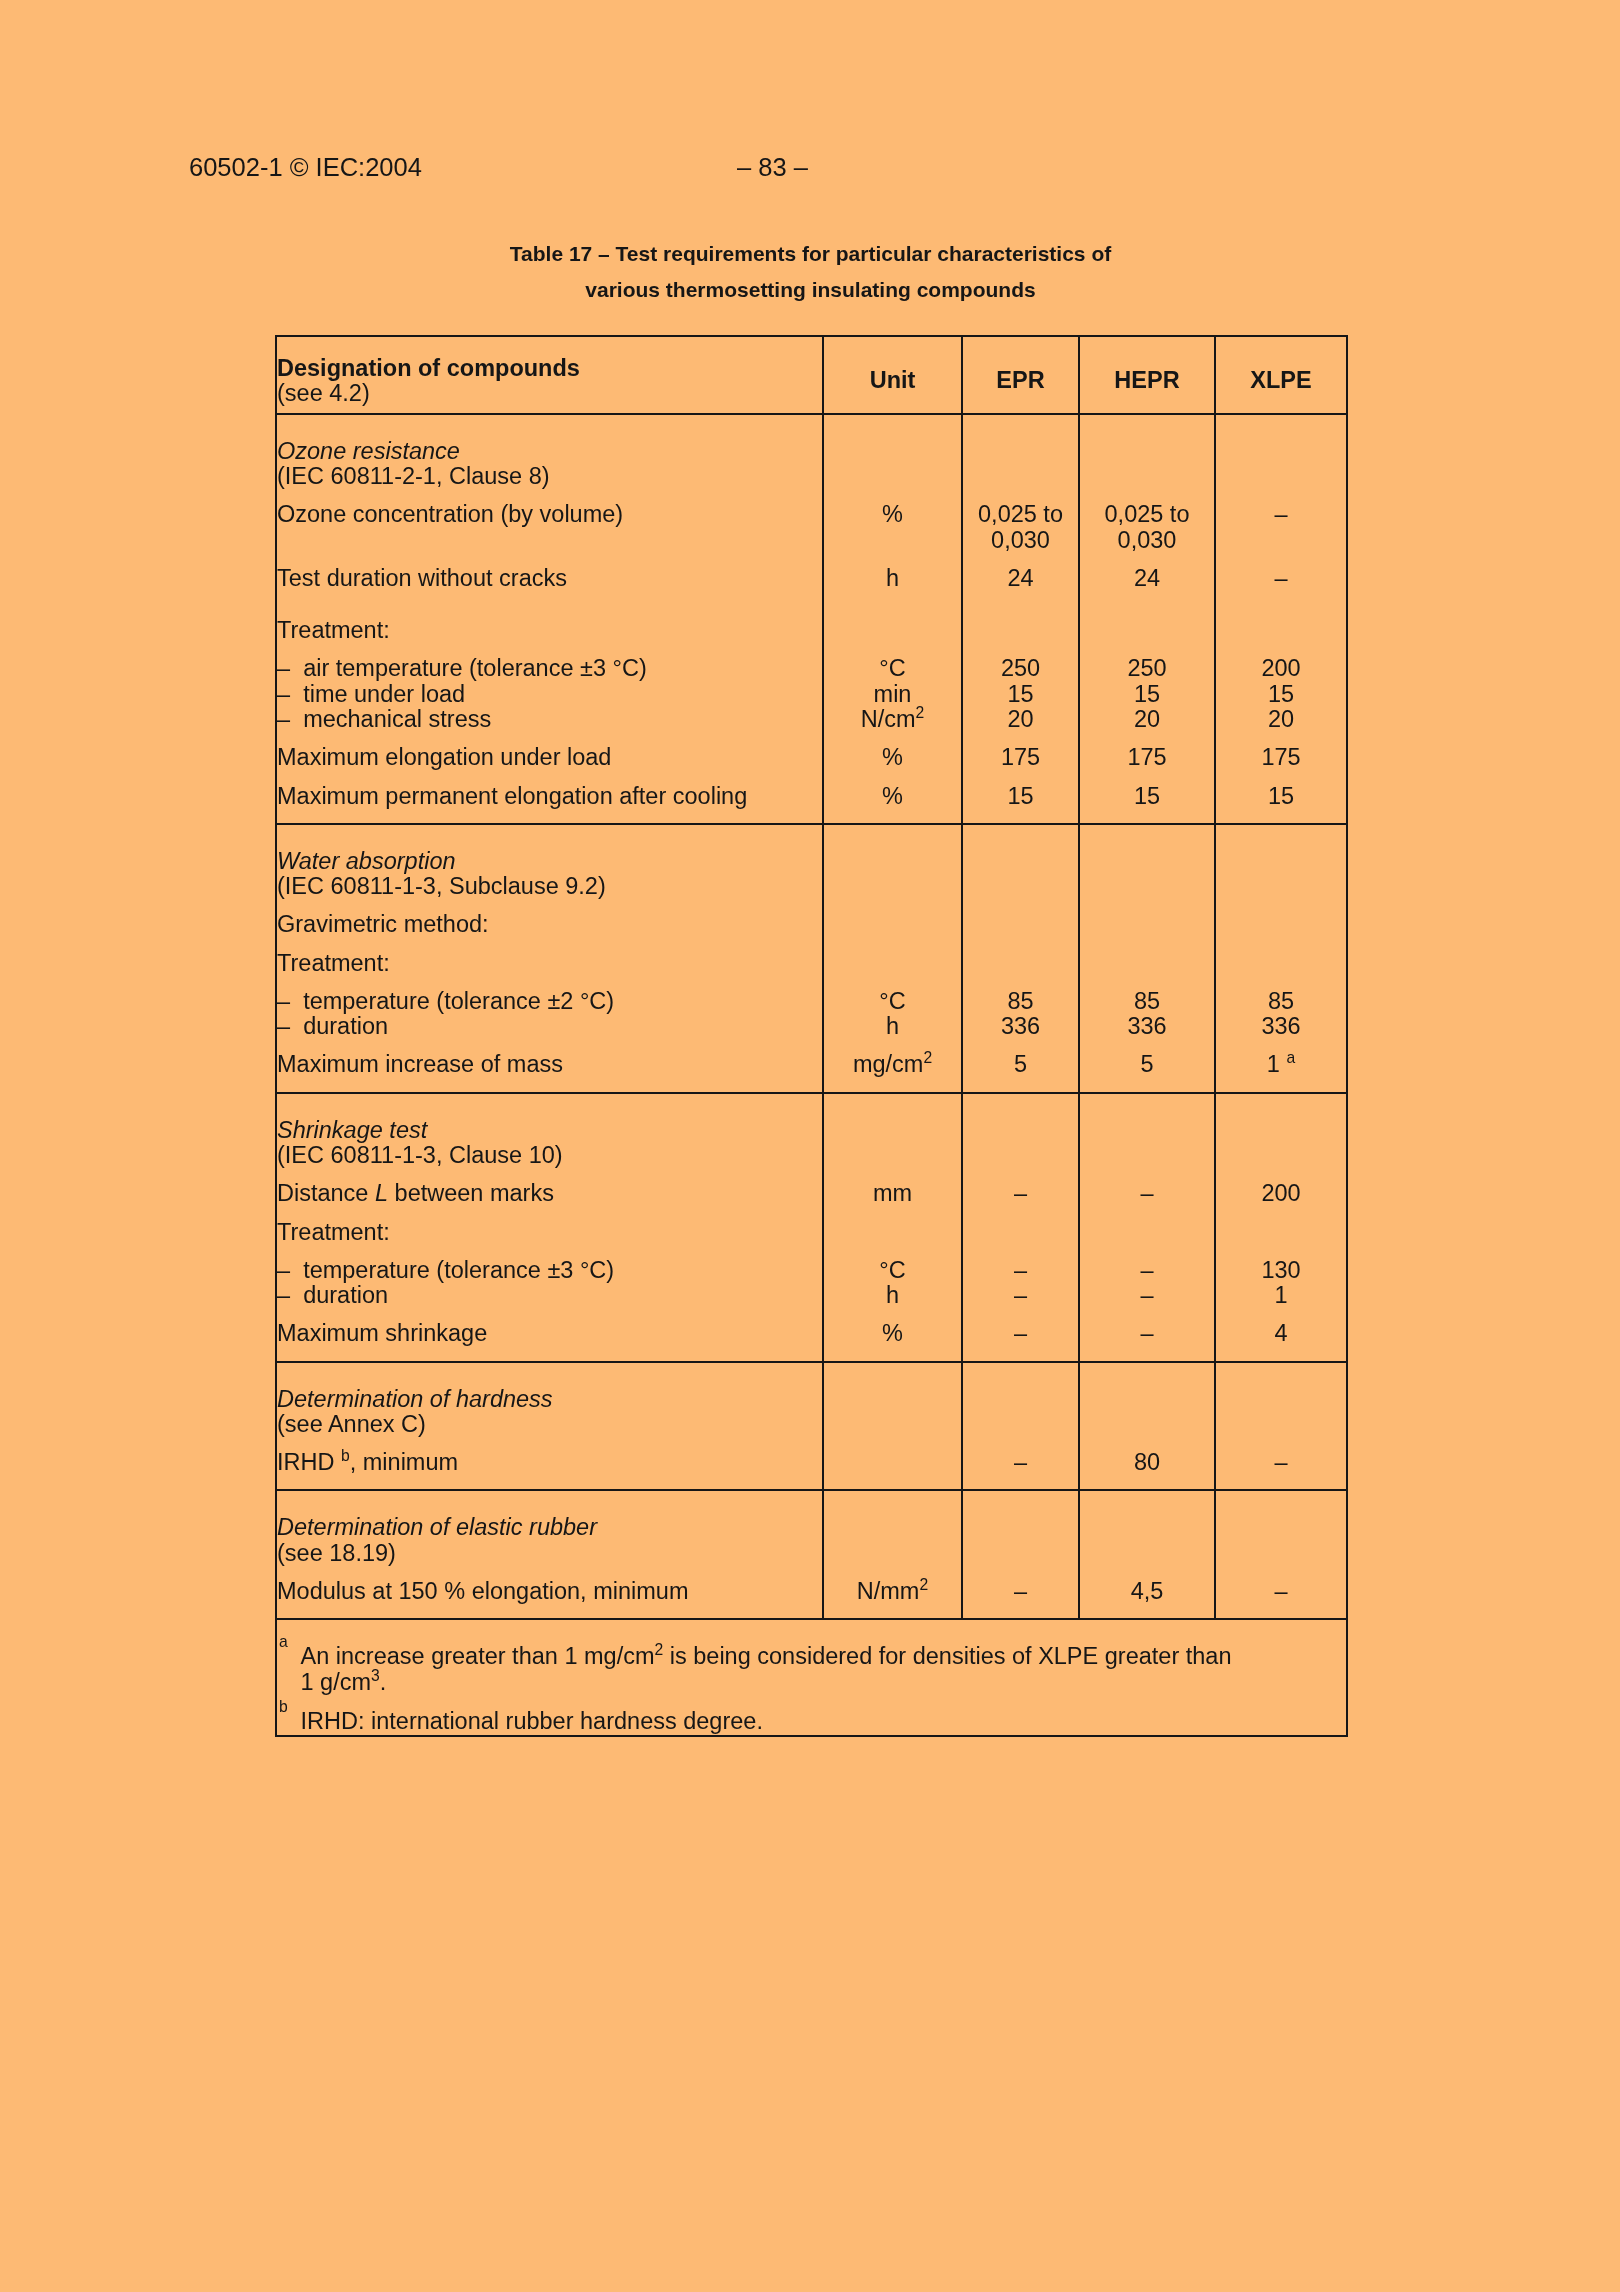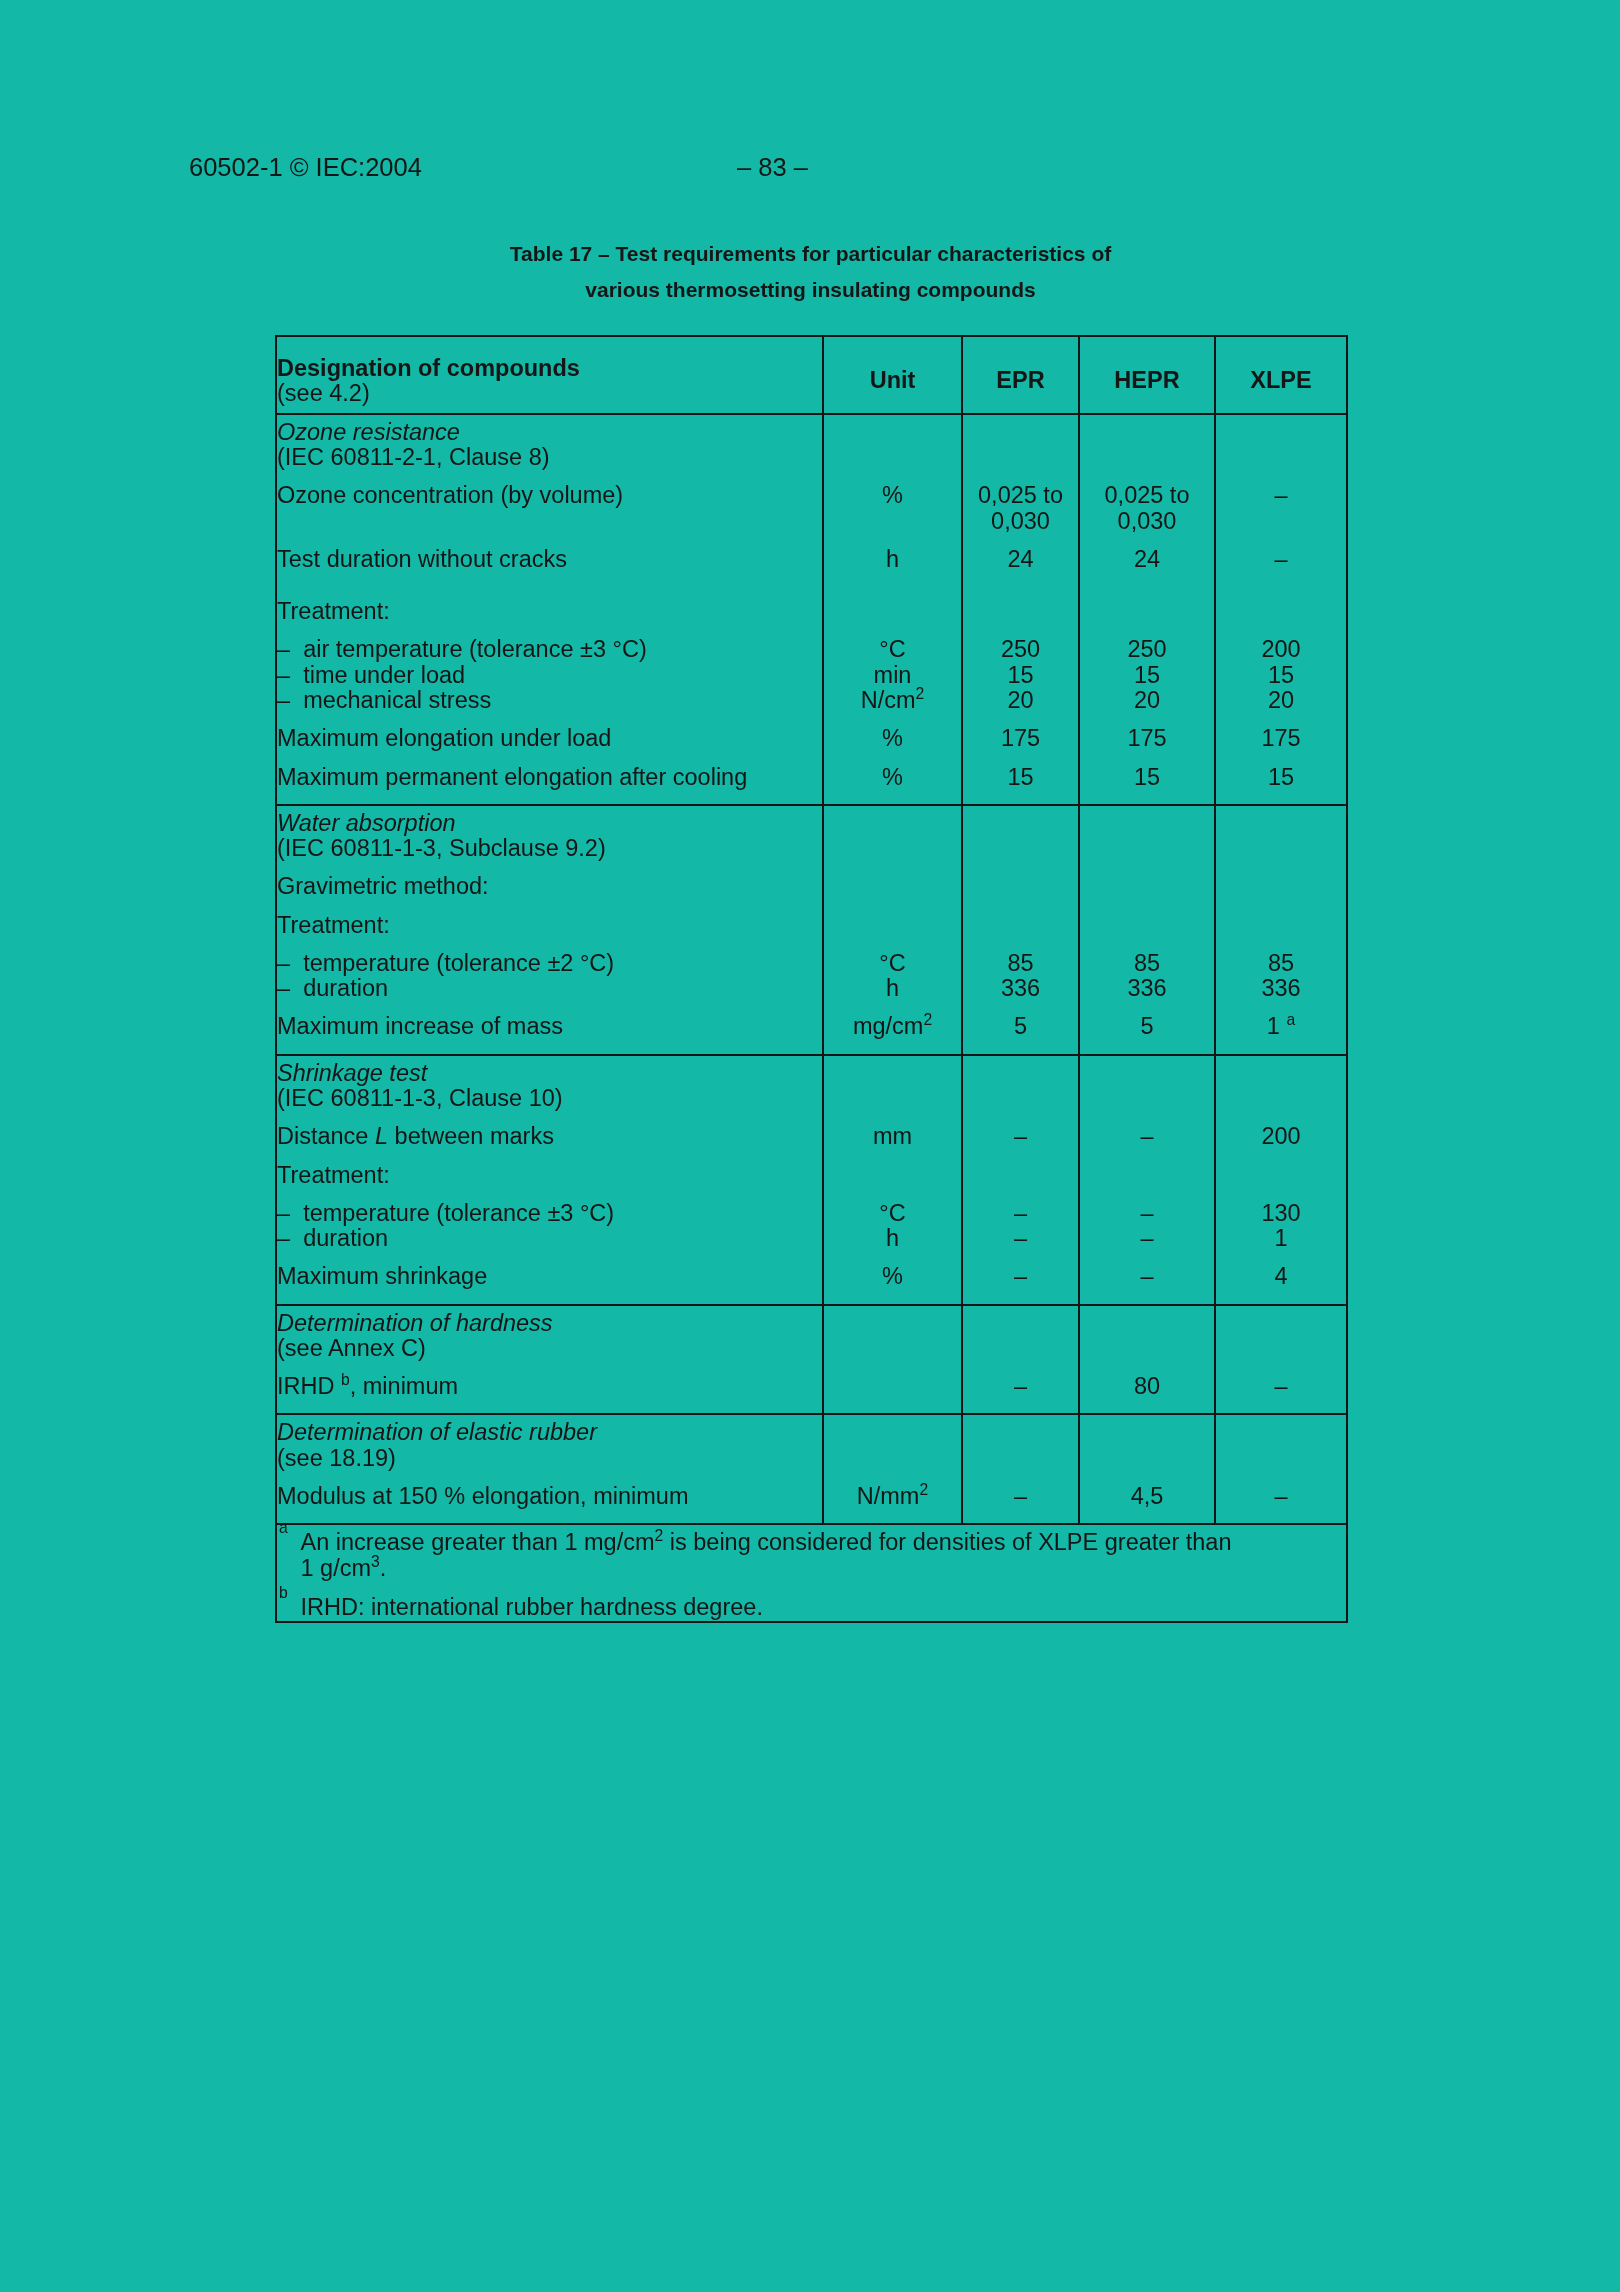--- a/index.html
+++ b/index.html
@@ -1,21 +1,21 @@
 <!DOCTYPE html>
 <html><head>
 <meta charset="utf-8">
 <style>
   html, body { margin: 0; padding: 0; background: #e8e8e8; }
   .page {
     position: relative;
     width: 1620px;
     height: 2293px;
     margin: 0 auto;
-    background: #14b8a6;
+    background: #fdba74;
     font-family: "Liberation Sans", sans-serif;
     color: #161616;
     overflow: hidden;
   }
   .doc-ref {
     position: absolute; top: 153px; left: 189px;
     font-size: 25.5px; white-space: nowrap;
   }
   .page-num {
     position: absolute; top: 153px; left: 737px;
@@ -42,21 +42,21 @@
     padding: 0;
     overflow: hidden;
   }
   tr.header-row td {
     border-bottom: 2px solid #161616;
     height: 63px;
     vertical-align: middle;
   }
   tr.sec td { border-top: 2px solid #161616; }
   table.t17 tr td { padding-top: 12.7px; }
-  table.t17 tr.sec td { padding-top: 5px; }
+  table.t17 tr.sec td { padding-top: 24px; }
   table.t17 tr.last td { padding-bottom: 13.7px; }
   td.label-cell { padding-left: 8.8px; padding-right: 7.8px; text-align: left; }
   td.c { text-align: center; }
   td.vbottom { vertical-align: bottom; }
   .b { font-weight: bold; }
   .it { font-style: italic; }
   sup { font-size: 15.7px; line-height: 0; vertical-align: super; }
   td.footcell { padding: 11.8px 13.7px 13.7px 11.8px; }
   .footnote { position: relative; padding-left: 23.5px; }
   .footnote .fmark {

